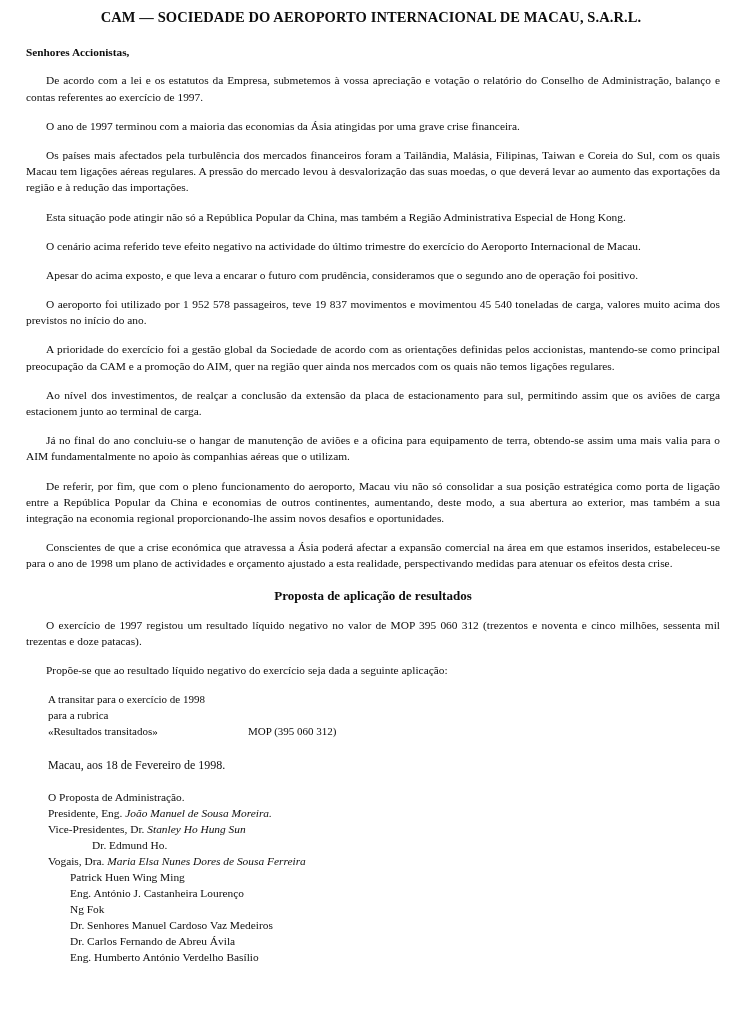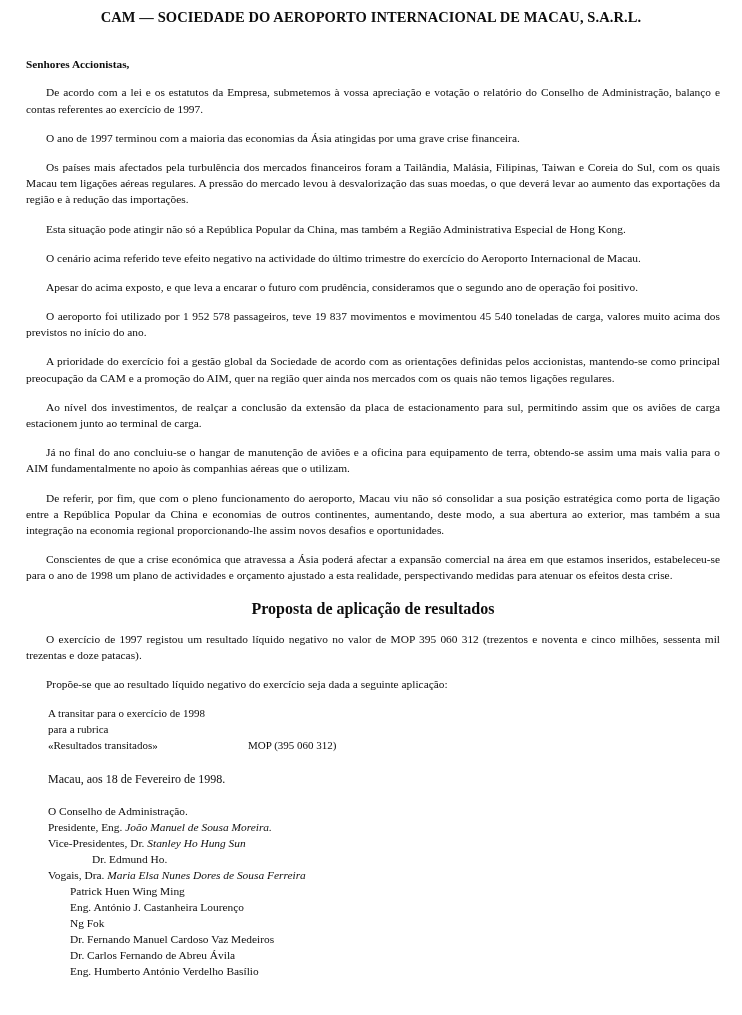--- a/index.html
+++ b/index.html
@@ -35,37 +35,37 @@
     font-weight: bold;
     font-size: 11.5px;
     margin: 10px 14px 0 14px;
   }
   .body-wrap {
     margin: 0 22px 0 26px;
   }
   .salutation {
     font-weight: bold;
     font-size: 11.3px;
-    margin-top: 32px;
+    margin-top: 20px;
     margin-bottom: 0;
   }
   p.para {
     font-size: 11.4px;
     line-height: 1.42;
     text-align: justify;
     margin: 13px 0 0 0;
     text-indent: 20px;
   }
   p.para:first-of-type {
     margin-top: 14px;
   }
   .section-head {
     text-align: center;
     font-weight: bold;
-    font-size: 16px;
+    font-size: 13px;
     margin: 16px 0 0 0;
   }
   .alloc-block {
     font-size: 11px;
     line-height: 1.45;
     margin: 14px 0 0 22px;
   }
   .alloc-row {
     display: flex;
   }
@@ -127,37 +127,37 @@
       <div>para a rubrica</div>
       <div class="alloc-row">
         <div class="alloc-label">«Resultados transitados»</div>
         <div class="alloc-value">MOP (395 060 312)</div>
       </div>
     </div>
 
     <div class="place-date">Macau, aos 18 de Fevereiro de 1998.</div>
 
     <div class="board-block">
-      <div class="board-line">O Conselho de Administração.</div>
+      <div class="board-line">O Proposta de Administração.</div>
       <div class="board-line">
         <span>Presidente, Eng.</span>
         <span class="nm">João Manuel de Sousa Moreira.</span>
       </div>
       <div class="board-line">
         <span>Vice-Presidentes, Dr.</span>
         <span class="nm">Stanley Ho Hung Sun</span>
       </div>
       <div class="board-line indent2 nm">Dr. Edmund Ho.</div>
       <div class="board-line">
         <span>Vogais, Dra.</span>
         <span class="nm">Maria Elsa Nunes Dores de Sousa Ferreira</span>
       </div>
       <div class="board-line indent1 nm">Patrick Huen Wing Ming</div>
       <div class="board-line indent1 nm">Eng. António J. Castanheira Lourenço</div>
       <div class="board-line indent1 nm">Ng Fok</div>
-      <div class="board-line indent1 nm">Dr. Fernando Manuel Cardoso Vaz Medeiros</div>
+      <div class="board-line indent1 nm">Dr. Senhores Manuel Cardoso Vaz Medeiros</div>
       <div class="board-line indent1 nm">Dr. Carlos Fernando de Abreu Ávila</div>
       <div class="board-line indent1 nm">Eng. Humberto António Verdelho Basílio</div>
 
     </div>
 
   </div>
 </div>
 
 </body></html>

